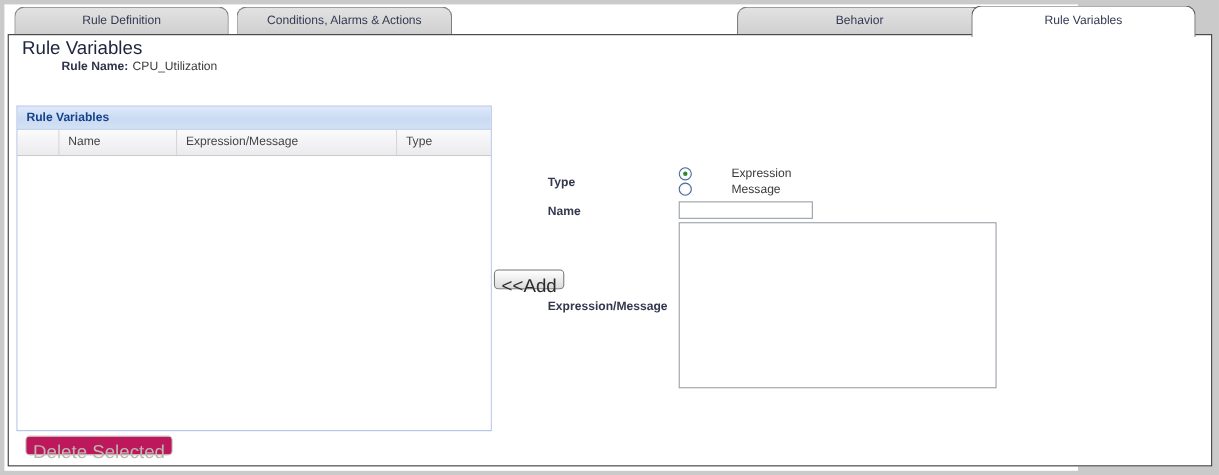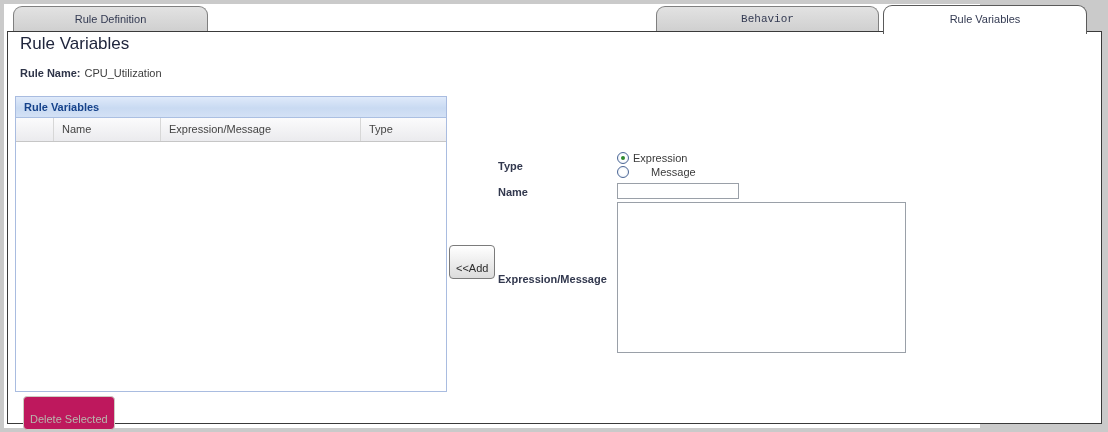--- a/index.html
+++ b/index.html
@@ -56,21 +56,21 @@
   }
   .page-title {
     position: absolute;
     left: 12px; top: 2px;
     font-size: 17px;
     color: #20263d;
   }
   .meta-line { position: absolute; left: 12px; white-space: nowrap; color: #2e3448; }
   .meta-line b { color: #2e3448; }
   .meta-line .val { font-weight: normal; color: #3c3c3c; padding-left: 4px; }
-  #meta-name { top: 35px; }
+  #meta-name { top: 23px; margin-left: 36px; }
   #meta-type { top: 38px; }
   
   #var-table {
     position: absolute;
     left: 7px; top: 64px;
     width: 432px; height: 296px;
     border: 1px solid #a9bce0;
     background: #fff;
     display: flex;
     flex-direction: column;
@@ -96,23 +96,23 @@
   }
   .cell.c0 { width: 38px; }
   .cell.c1 { width: 107px; }
   .cell.c2 { width: 200px; }
   .cell.c3 { flex: 1; border-right: none; }
   .grid-body { flex: 1; background: #fff; }
   
   .btn {
     position: absolute;
     height: 18px;
-    padding: 16px 6px;
-    font-family: "Liberation Sans", "DejaVu Sans", sans-serif;
-    font-size: 11px;
+    padding: 4px 6px;
+    font-family: "Liberation Sans", "DejaVu Sans", sans-serif;
+    font-size: 17px;
     color: #2b2b2b;
     background: linear-gradient(#ffffff, #dcdcdc);
     border: 1px solid #7b7b7b;
     border-radius: 4px;
     cursor: pointer;
   }
   #btn-delete {
     left: 15px; top: 364px;
     color: #b8b8ae;
     background: #be185d;
@@ -125,39 +125,39 @@
     position: absolute;
     font-weight: bold;
     color: #32384e;
     white-space: nowrap;
   }
   #lbl-type { left: 490px; top: 128px; }
   #lbl-name { left: 490px; top: 154px; }
   #lbl-expr { left: 490px; top: 241px; }
   .radio-row { position: absolute; left: 609px; height: 14px; display: flex; align-items: center; cursor: pointer; }
   #radio-row-expression { top: 119px; }
-  #radio-row-message { top: 133px; gap: 18px; }
+  #radio-row-message { top: 133px; }
   .radio {
     width: 12px; height: 12px;
     border-radius: 50%;
     border: 1px solid #4d6796;
     background: radial-gradient(#ffffff 40%, #dfe9f5);
     margin-right: 4px;
     position: relative;
     flex: 0 0 auto;
   }
   .radio.selected::after {
     content: "";
     position: absolute;
     left: 3px; top: 3px;
     width: 4px; height: 4px;
     border-radius: 50%;
     background: #2f8a2f;
   }
-  .radio-label { color: #3a3a3a; }
+  .radio-label { color: #3a3a3a; margin-left: 32px; }
   #name-input {
     position: absolute;
     left: 609px; top: 151px;
     width: 122px; height: 16px;
     border: 1px solid #9aa0a8;
     font-family: "Liberation Sans", "DejaVu Sans", sans-serif;
     font-size: 11px;
     padding: 1px 3px;
     background: #fff;
   }
@@ -173,21 +173,22 @@
     resize: none;
   }
 </style>
 </head>
 <body>
 
 <div id="stage">
   <div id="page">
 
     <div class="tab" style="left:9px;  width:195px;">Rule Definition</div>
-    <div class="tab" style="left:652px; width:223px;font-family:Liberation Mono, monospace;">Behavior</div>
+    <div class="tab" style="left:211px; width:196px;">Conditions, Alarms &amp; Actions</div>
+    <div class="tab" style="left:666px; width:223px;">Behavior</div>
     <div class="tab active" style="left:879px; width:204px;">Rule Variables</div>
 
     <div id="panel">
 
       <div class="page-title">Rule Variables</div>
 
       <div class="meta-line" id="meta-name">
         <b>Rule Name:</b><span class="val">CPU_Utilization</span>
       </div>
 

